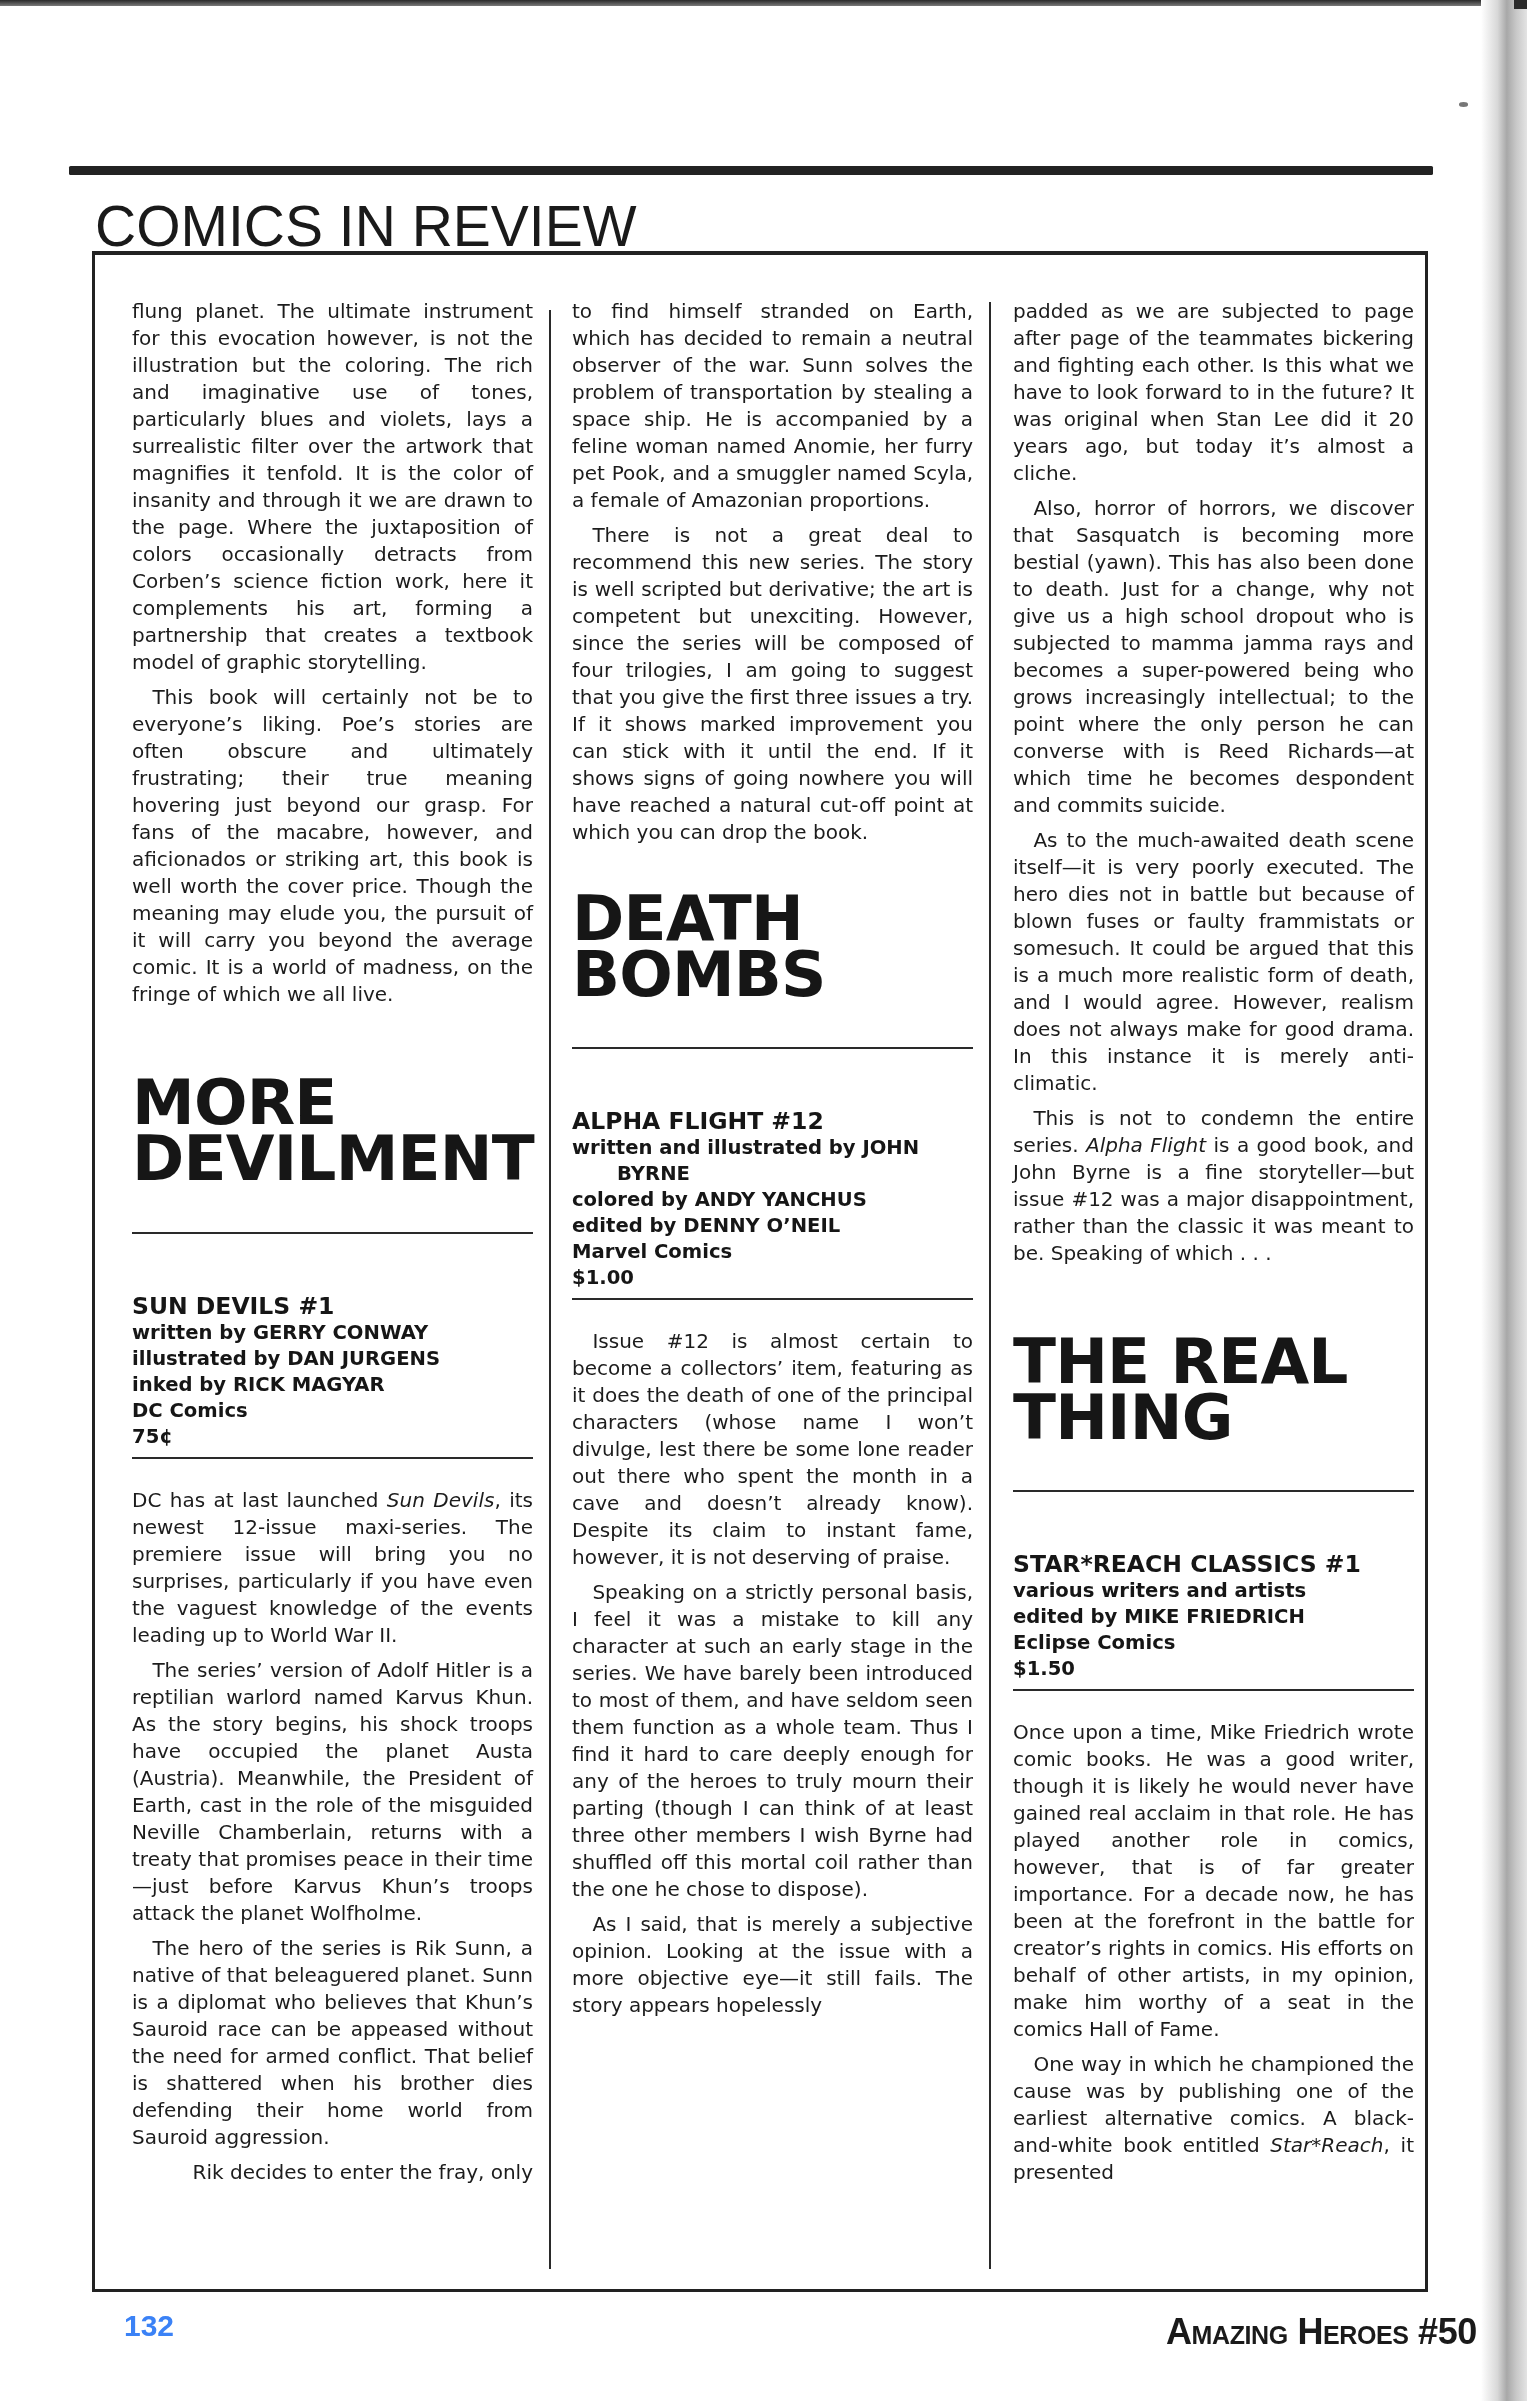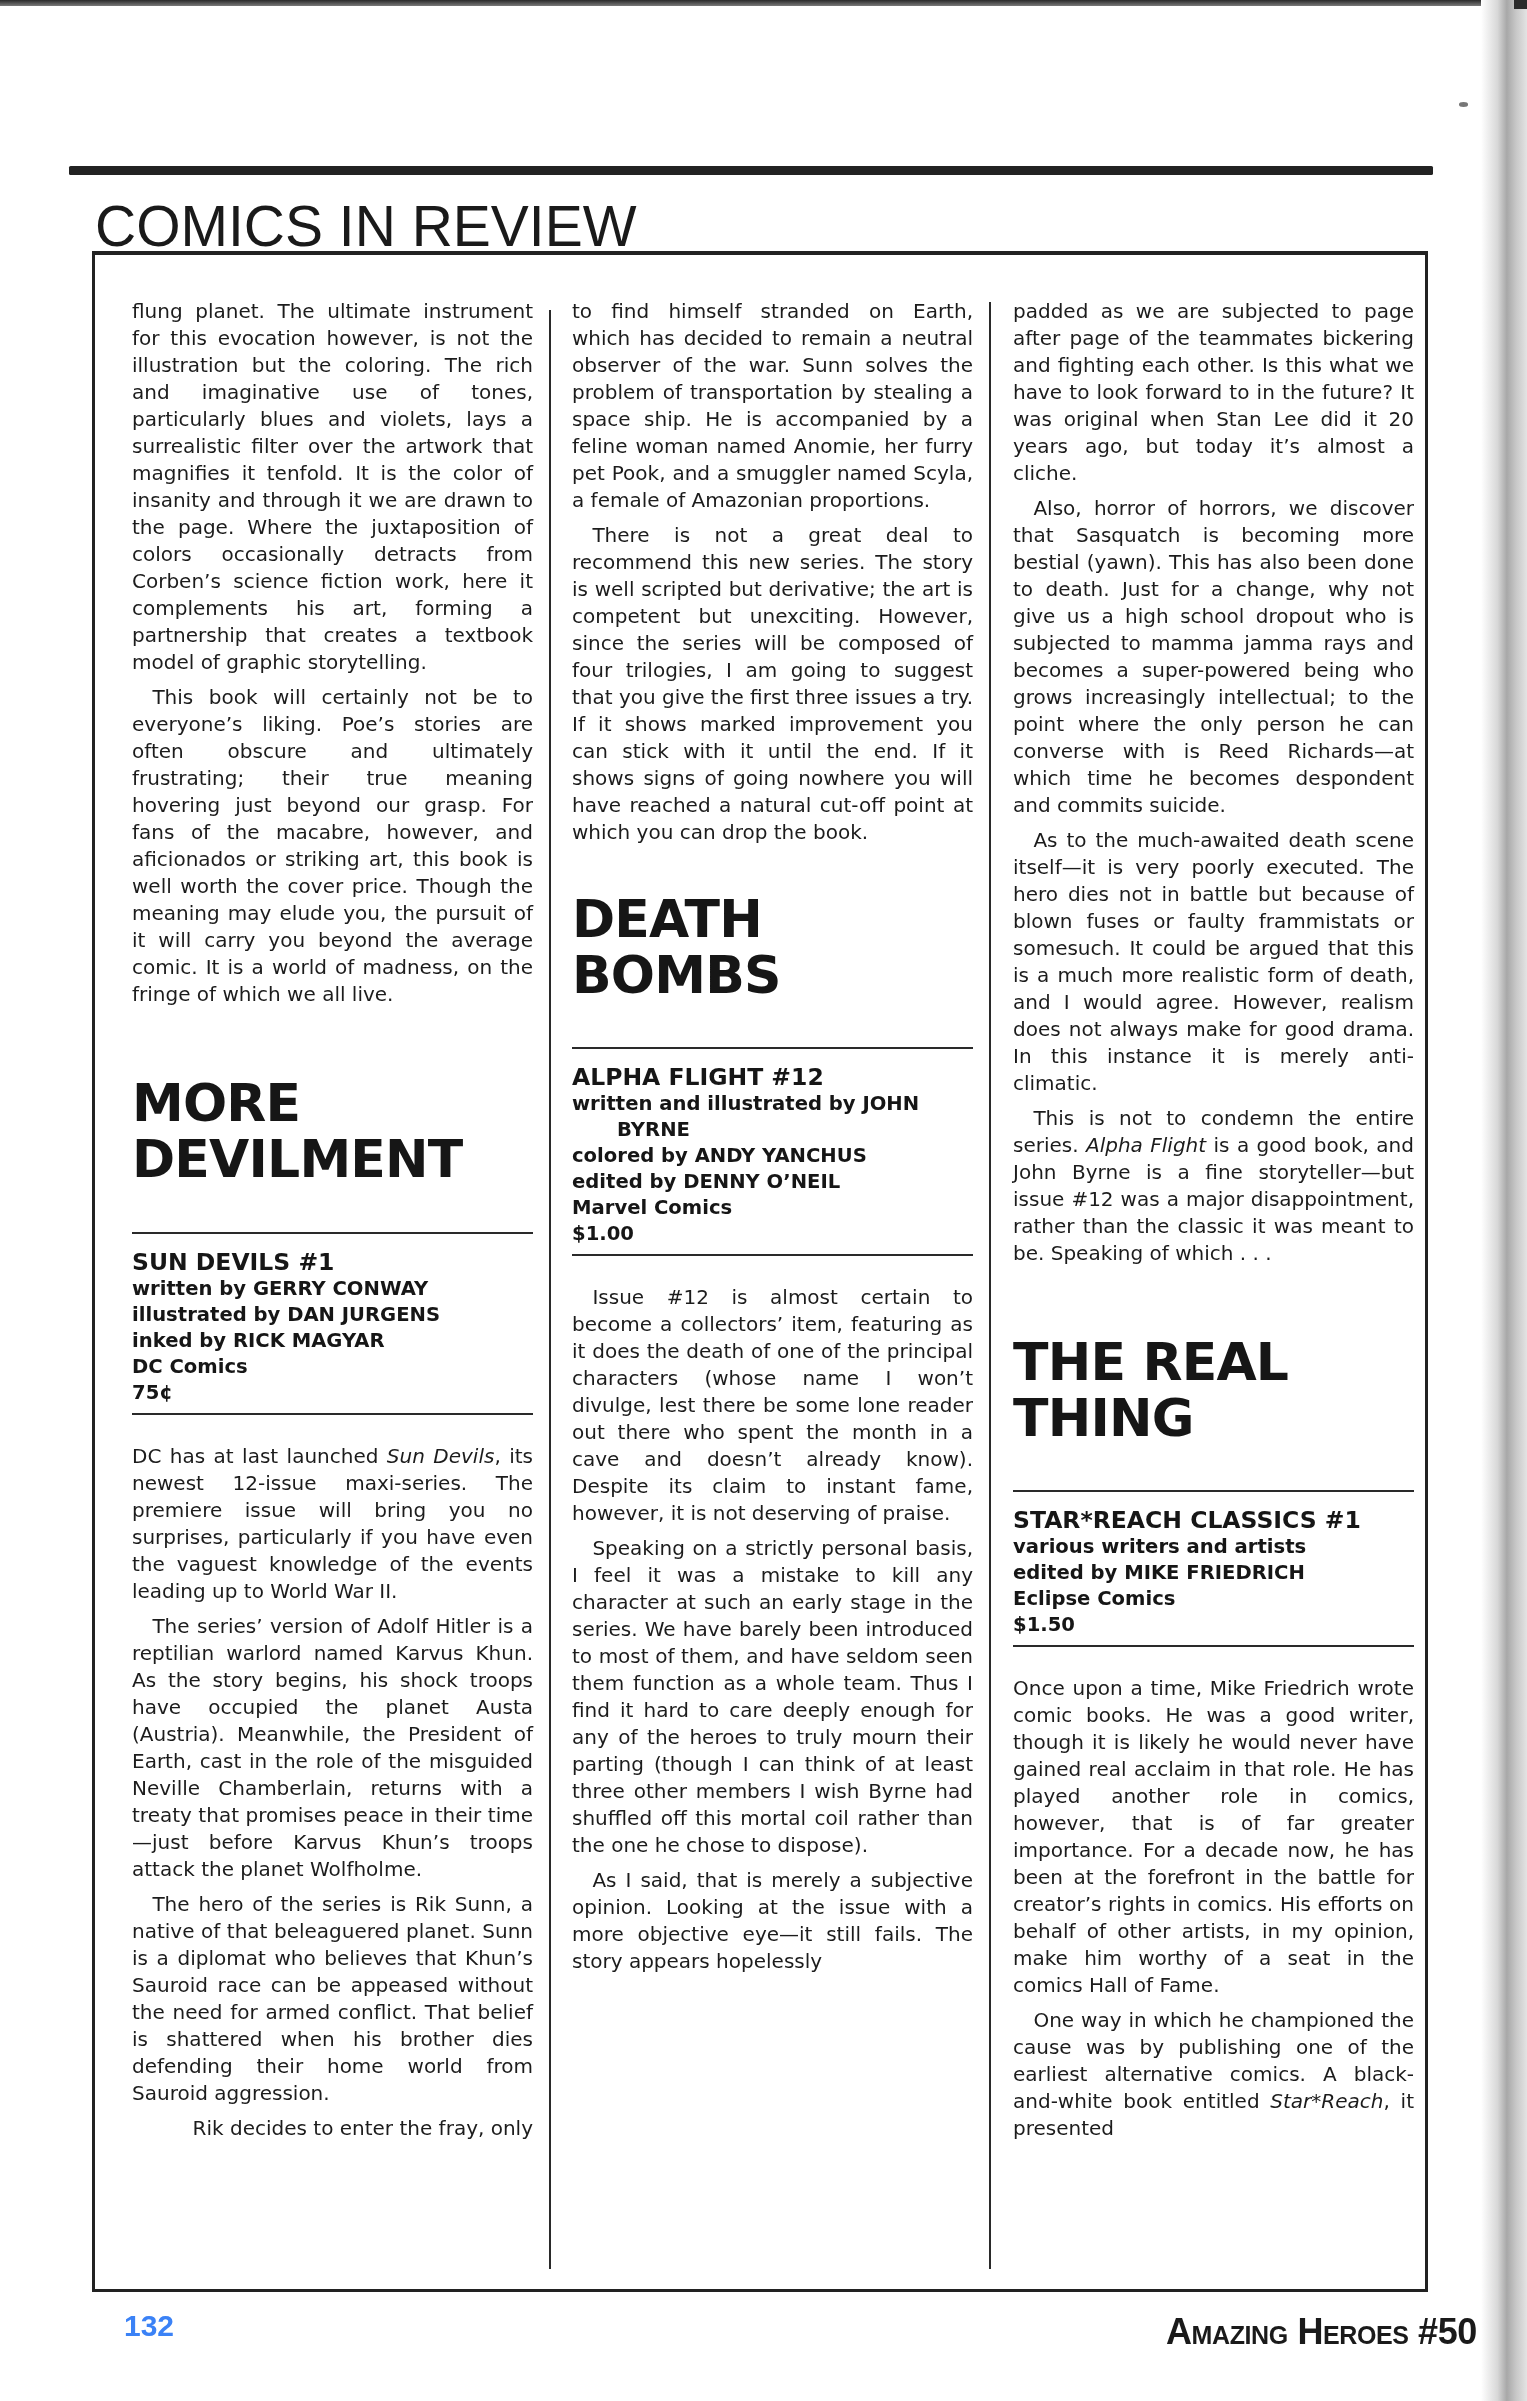--- a/index.html
+++ b/index.html
@@ -42,30 +42,30 @@
   .col-3 { left: 1013px; }
   .col-divider {
     position: absolute; width: 2.4px; background: #2a2a2a;
   }
   .col p { margin: 0; text-align: justify; hyphens: manual; }
   .col p.indent { text-indent: 20.4px; }
   .col p + p { margin-top: 8px; }
   em { font-style: italic; }
   .review-heading {
     font-family: "DejaVu Sans", sans-serif; font-weight: bold;
-    font-size: 52px; line-height: 56px; letter-spacing: -0.8px;
+    font-size: 63px; line-height: 56px; letter-spacing: -0.8px;
     margin: 0; color: #161616;
   }
   .credits-rule { height: 2.4px; background: #2a2a2a; width: 100%; }
   .credits {
     font-family: "DejaVu Sans", sans-serif; font-weight: bold;
     font-size: 19.6px; line-height: 26px; color: #161616;
     padding: 14px 0 6.3px 0;
   }
-  .credits .comic-title { font-size: 23.5px; line-height: 28px; }
+  .credits .comic-title { font-size: 23.5px; line-height: 28px; margin-top: 44px; }
   .credits .hang { padding-left: 45px; }
   .page-number {
     position: absolute; left: 124px; top: 2309px;
     font-family: "Liberation Sans", sans-serif; font-weight: bold; font-size: 30px; color: #3b82f6;
   }
   .magazine-name {
     position: absolute; left: 1166px; top: 2311px;
     font-family: "Liberation Sans", sans-serif; font-weight: bold; font-size: 36px; color: #1a1a1a;
     font-variant: small-caps; letter-spacing: -0.4px;
   }

